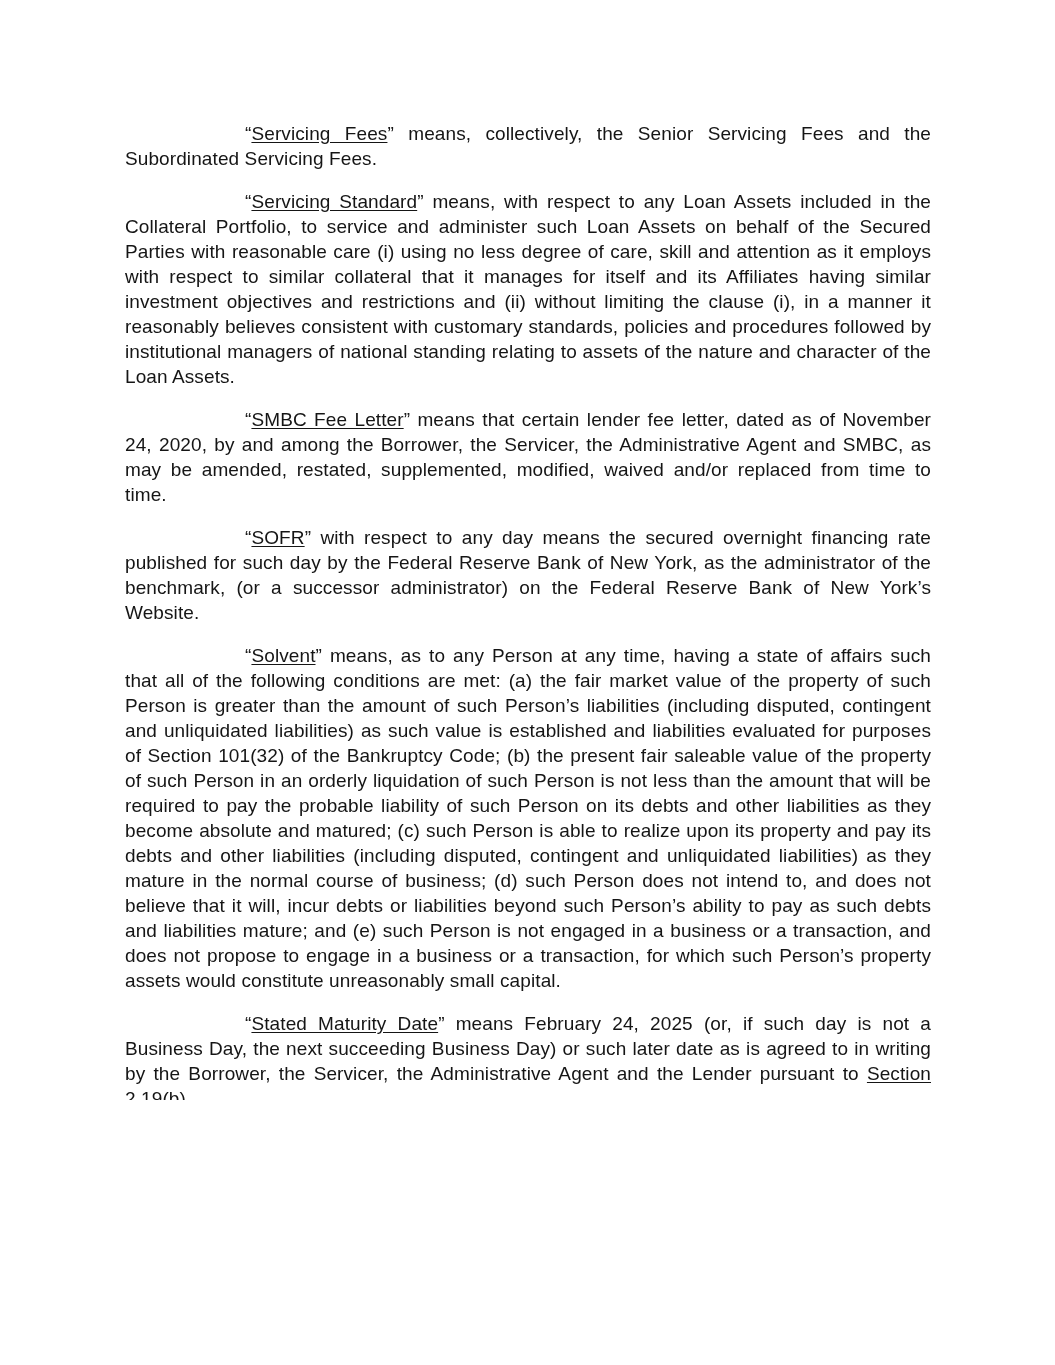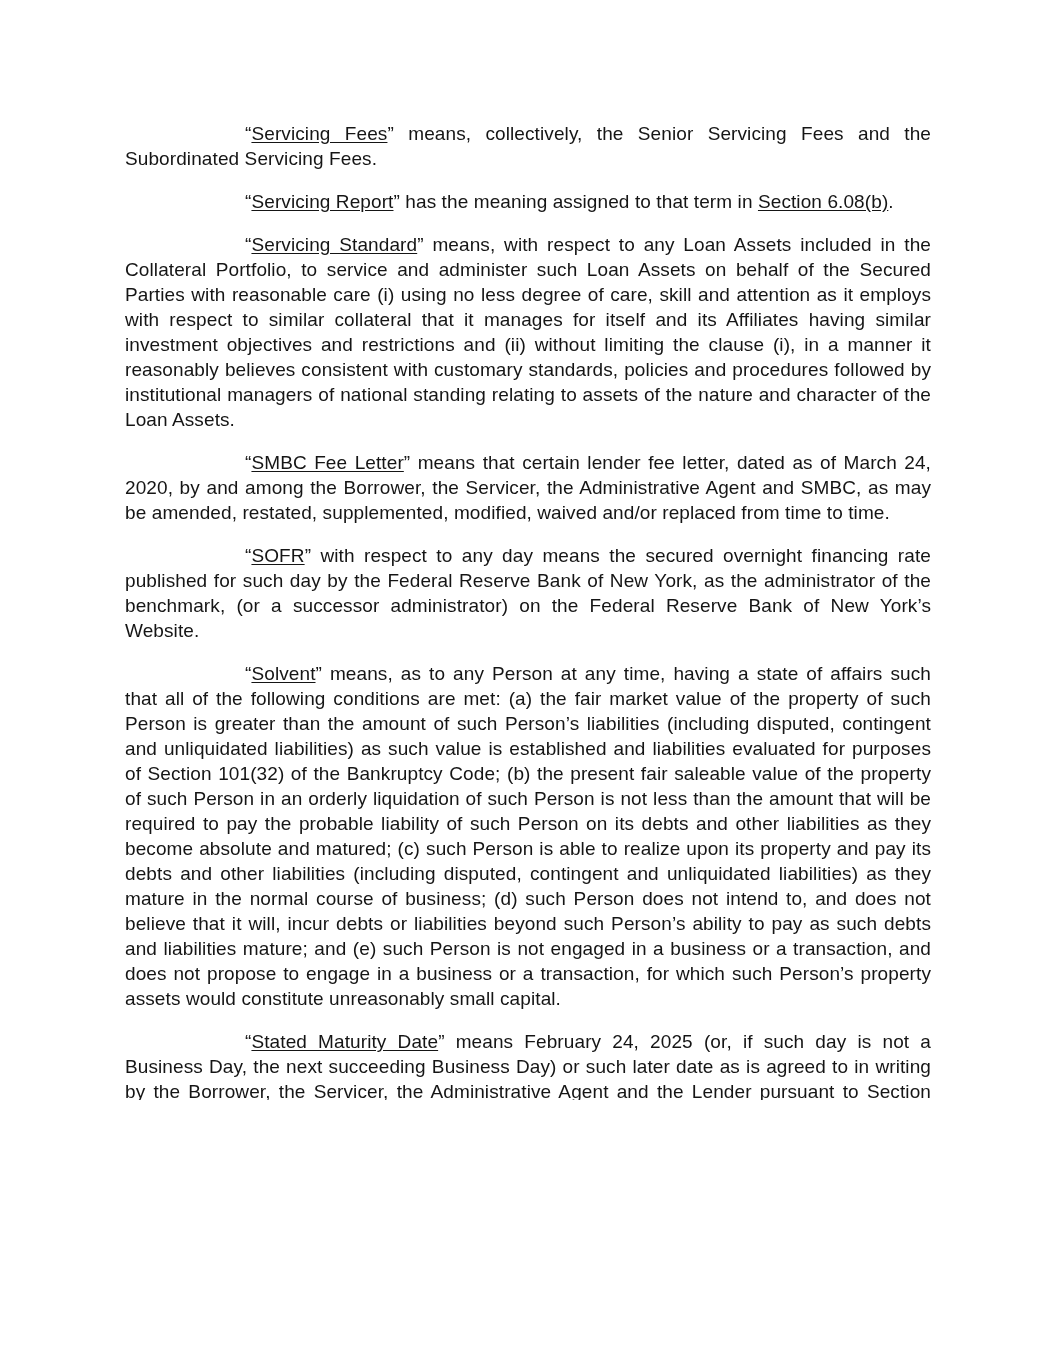--- a/index.html
+++ b/index.html
@@ -59,23 +59,22 @@
     top: 2px;
     text-align: left;
   }
 </style>
 </head>
 <body>
 
 <div class="page">
   <div class="content">
       <p><span>“</span><span class="u">Servicing Fees</span><span>” means, collectively, the Senior Servicing Fees and the Subordinated Servicing Fees.</span></p>
-      <p><span>“</span><span class="u">Servicing Report</span><span>” has the meaning assigned to that term in </span><span class="u">Section 6.08(b)</span><span>.</span></p>
       <p><span>“</span><span class="u">Servicing Standard</span><span>” means, with respect to any Loan Assets included in the Collateral Portfolio, to service and administer such Loan Assets on behalf of the Secured Parties with reasonable care (i) using no less degree of care, skill and attention as it employs with respect to similar collateral that it manages for itself and its Affiliates having similar investment objectives and restrictions and (ii) without limiting the clause (i), in a manner it reasonably believes consistent with customary standards, policies and procedures followed by institutional managers of national standing relating to assets of the nature and character of the Loan Assets.</span></p>
-      <p><span>“</span><span class="u">SMBC Fee Letter</span><span>” means that certain lender fee letter, dated as of March 24, 2020, by and among the Borrower, the Servicer, the Administrative Agent and SMBC, as may be amended, restated, supplemented, modified, waived and/or replaced from time to time.</span></p>
+      <p><span>“</span><span class="u">SMBC Fee Letter</span><span>” means that certain lender fee letter, dated as of November 24, 2020, by and among the Borrower, the Servicer, the Administrative Agent and SMBC, as may be amended, restated, supplemented, modified, waived and/or replaced from time to time.</span></p>
       <p><span>“</span><span class="u">SOFR</span><span>” with respect to any day means the secured overnight financing rate published for such day by the Federal Reserve Bank of New York, as the administrator of the benchmark, (or a successor administrator) on the Federal Reserve Bank of New York’s Website.</span></p>
       <p><span>“</span><span class="u">Solvent</span><span>” means, as to any Person at any time, having a state of affairs such that all of the following conditions are met:  (a) the fair market value of the property of such Person is greater than the amount of such Person’s liabilities (including disputed, contingent and unliquidated liabilities) as such value is established and liabilities evaluated for purposes of Section 101(32) of the Bankruptcy Code; (b) the present fair saleable value of the property of such Person in an orderly liquidation of such Person is not less than the amount that will be required to pay the probable liability of such Person on its debts and other liabilities as they become absolute and matured; (c) such Person is able to realize upon its property and pay its debts and other liabilities (including disputed, contingent and unliquidated liabilities) as they mature in the normal course of business; (d) such Person does not intend to, and does not believe that it will, incur debts or liabilities beyond such Person’s ability to pay as such debts and liabilities mature; and (e) such Person is not engaged in a business or a transaction, and does not propose to engage in a business or a transaction, for which such Person’s property assets would constitute unreasonably small capital.</span></p>
       <p><span>“</span><span class="u">Stated Maturity Date</span><span>” means February 24, 2025 (or, if such day is not a Business Day, the next succeeding Business Day) or such later date as is agreed to in writing by the Borrower, the Servicer, the Administrative Agent and the Lender pursuant to </span><span class="u">Section 2.19(b)</span><span>.</span></p>
     </div>
   <div class="footer">
     <span class="doc-id">#75870257_v11</span>
     <span class="page-num">40</span>
   </div>
 </div>
 

